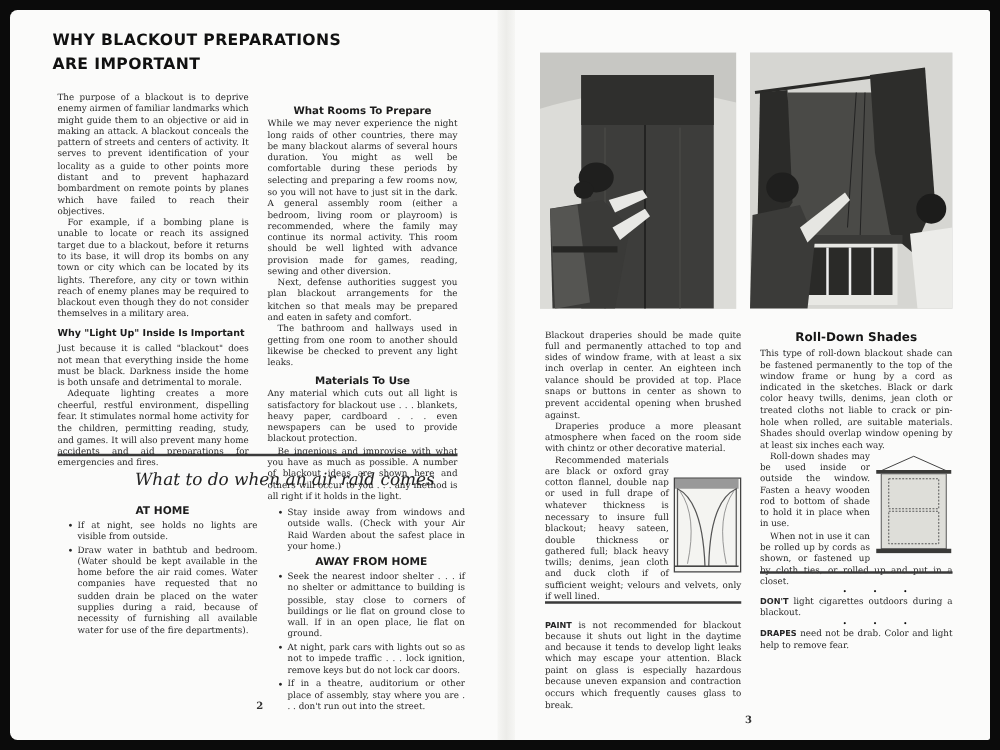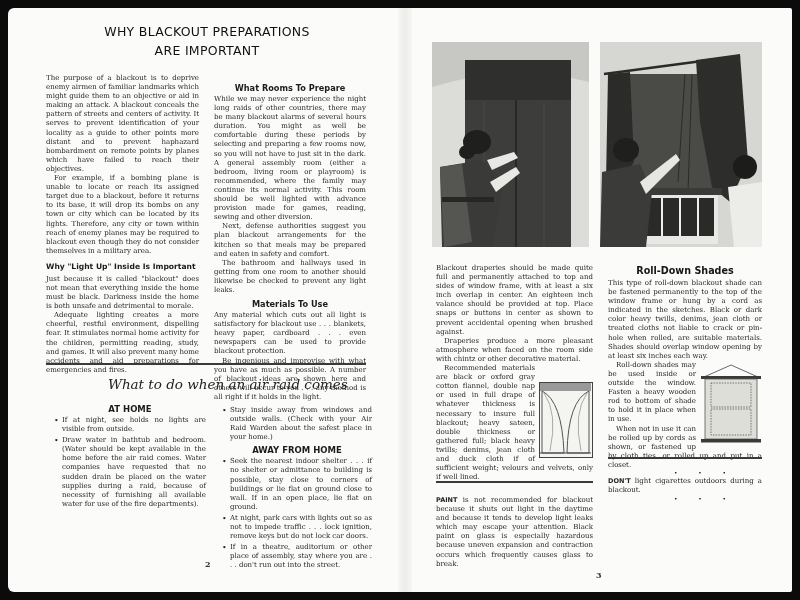--- a/index.html
+++ b/index.html
@@ -1,21 +1,21 @@
 <!DOCTYPE html>
 <html><head>
 <meta charset="utf-8">
 <style>
   * { box-sizing: border-box; margin: 0; padding: 0; }
   html, body { width: 800px; height: 600px; overflow: hidden; background: #0b0b0b; }
   .spread { position: absolute; left: 8px; top: 8px; width: 784px; height: 584px; background: #fbfbfa; border-radius: 6px 2px 2px 6px; overflow: hidden; }
   .gutter { position: absolute; left: 390px; top: 0; width: 14px; height: 584px; background: linear-gradient(90deg, #f6f6f4, #ecece9 50%, #f6f6f4); }
   p, li { font-family: "DejaVu Serif", serif; font-size: 7px; line-height: 9.1px; color: #262626; text-align: justify; }
   p.ind { text-indent: 8px; }
-  h1 { font-family: "DejaVu Sans", sans-serif; font-weight: normal; font-size: 12.5px; line-height: 19px; text-align: center; color: #111; letter-spacing: 0.3px; }
+  h1 { font-family: "DejaVu Sans", sans-serif; font-weight: bold; font-size: 12.5px; line-height: 19px; color: #111; letter-spacing: 0.3px; }
   h2 { font-family: "DejaVu Sans", sans-serif; font-weight: bold; font-size: 8.2px; line-height: 12px; color: #1c1c1c; text-align: center; }
   h2.left { text-align: left; }
   h3 { font-family: "DejaVu Sans", sans-serif; font-weight: bold; font-size: 9.6px; line-height: 14px; color: #151515; text-align: center; }
   .abs { position: absolute; }
   .rule { position: absolute; height: 2px; background: #3a3a3a; }
   .script { font-family: "DejaVu Serif", serif; font-style: italic; font-size: 13.5px; color: #222; }
   ul { list-style: none; }
   ul li { position: relative; padding-left: 8px; margin-bottom: 2px; }
   ul li::before { content: "\2022"; position: absolute; left: 0; top: 0; font-size: 8px; }
   .pgnum { font-family: "DejaVu Serif", serif; font-size: 8px; font-weight: bold; color: #333; position: absolute; }
@@ -163,17 +163,18 @@
       </div>
       <p class="ind">Roll-down shades may be used inside or outside the window. Fasten a heavy wooden rod to bottom of shade to hold it in place when in use.</p>
       <p class="ind">When not in use it can be rolled up by cords as shown, or fastened up by cloth ties, or rolled up and put in a closet.</p>
     </div>
 
     <div class="rule" style="left:196px;top:449px;width:154px;"></div>
     <div class="abs" style="left:196px;top:461px;width:154px;">
       <div class="dots">• • •</div>
       <p><span class="kw">DON'T</span><span> light cigarettes outdoors during a blackout.</span></p>
       <div class="dots">• • •</div>
+      <p><span class="kw">DRAPES</span><span> need not be drab. Color and light help to remove fear.</span></p>
     </div>
 
     <div class="pgnum" style="left:184px;top:562px;">3</div>
   </div>
 </div>
 
 </body></html>

